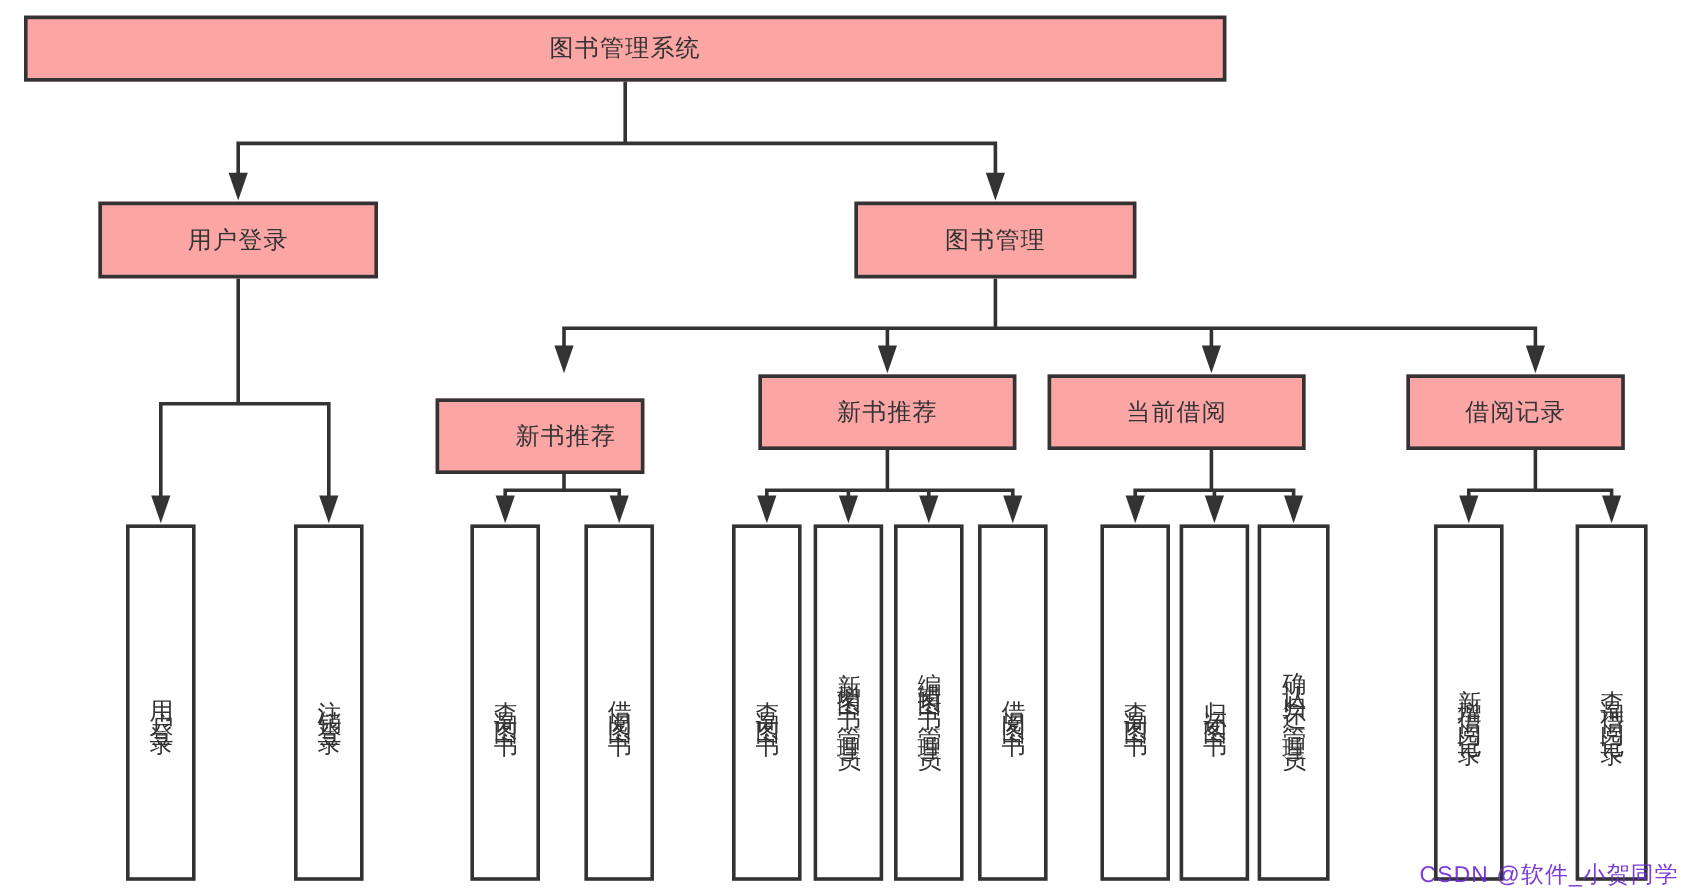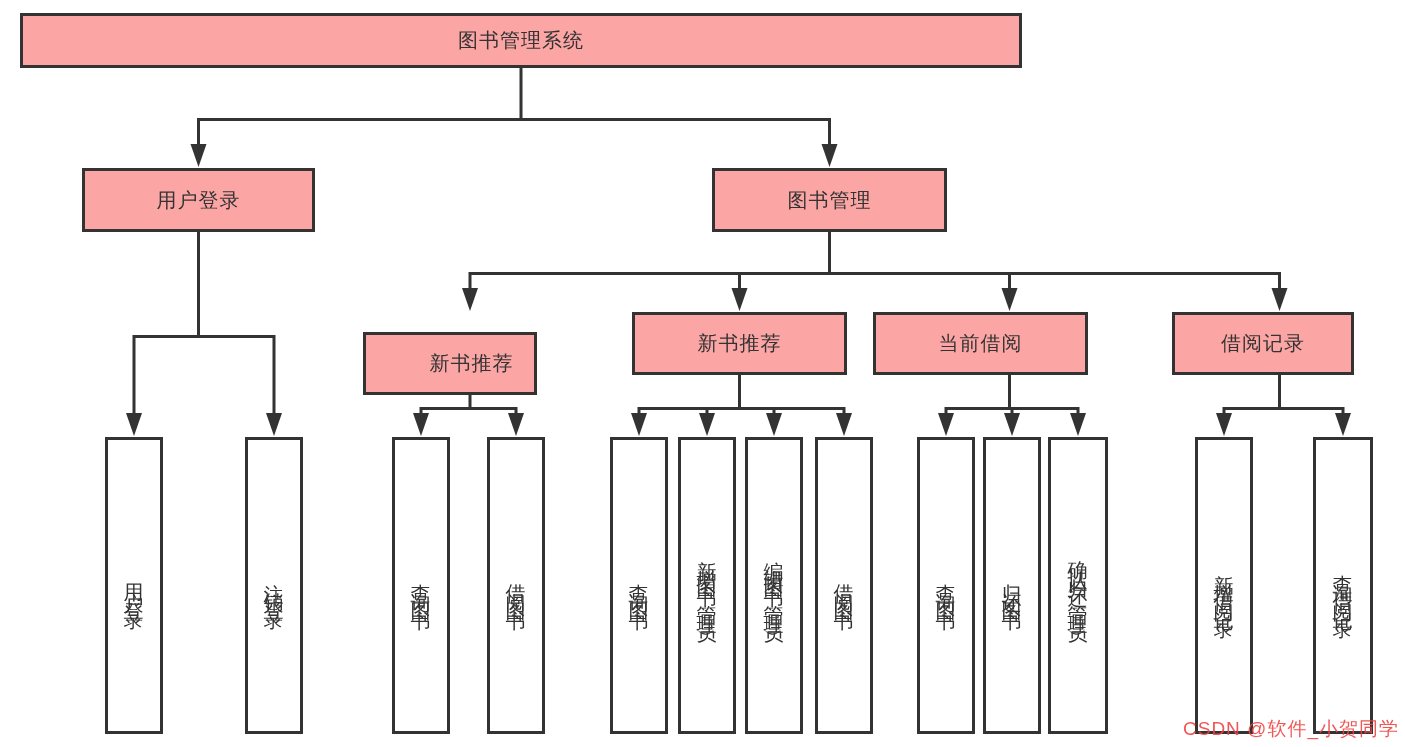--- a/index.html
+++ b/index.html
@@ -47,21 +47,21 @@
     letter-spacing: 0.45em;
     line-height: 1;
     white-space: nowrap;
   }
   .watermark {
     position: absolute;
     left: 1183px;
     top: 716px;
     font-size: 19px;
     letter-spacing: 1px;
-    color: #ef4444;
+    color: #6d28d9;
     opacity: 0.9;
     z-index: 3;
     white-space: nowrap;
   }
 </style>
 </head>
 <body>
 
 <div id="canvas">
 

